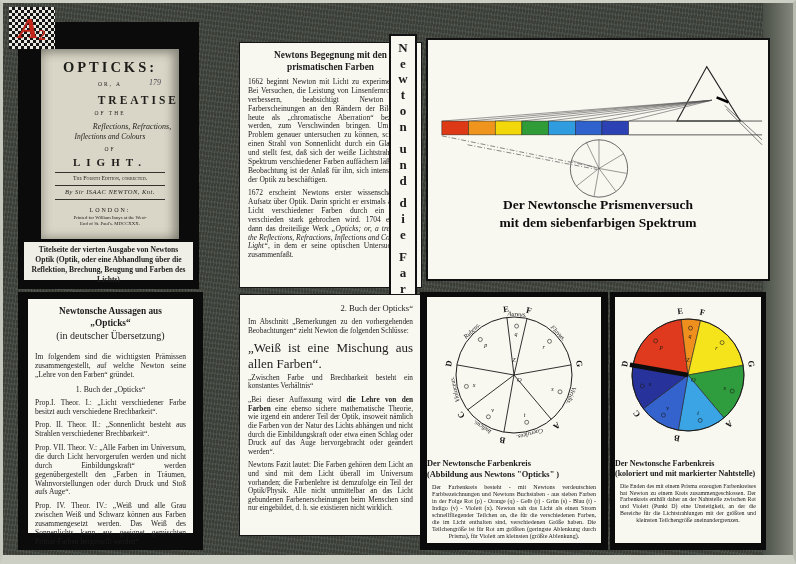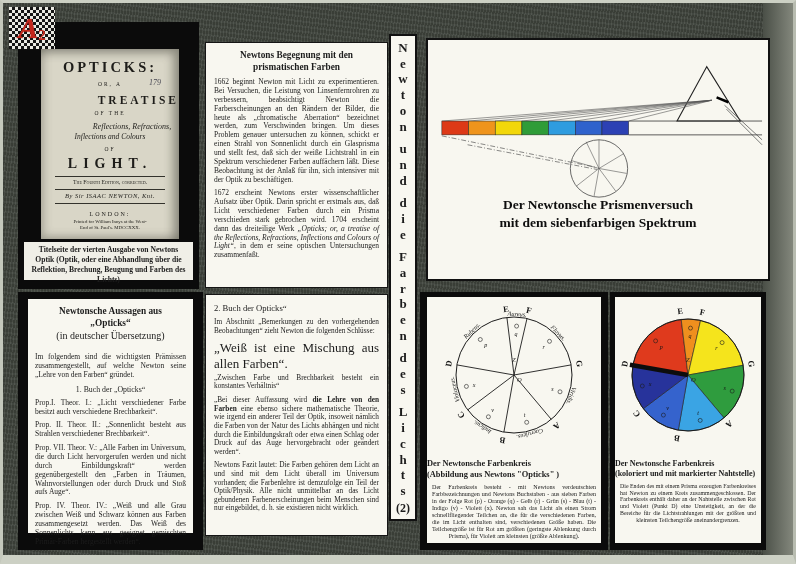--- a/index.html
+++ b/index.html
@@ -17,44 +17,44 @@
     background:linear-gradient(to right,#4a4f47,#83877c);}
   
   .logo{position:absolute;left:6px;top:4px;width:46px;height:42px;z-index:6;
     background:repeating-conic-gradient(#151515 0% 25%, #e9e9e2 0% 50%) 0 0 / 6px 6px;
     display:flex;align-items:center;justify-content:center;}
   .logo-a{font-size:30px;line-height:1;font-weight:bold;font-style:italic;color:#c3271c;text-shadow:0 0 1px #8c1410;}
   .logo-sub{font-size:15px;font-weight:bold;color:#c3271c;align-self:flex-end;margin-bottom:5px;}
   
   .frame{position:absolute;background:#0b0b0b;}
   .panel{position:absolute;background:#f8f7f0;box-sizing:border-box;}
-  .thin-border{border:1.5px solid #151515;}
+  .thin-border{border:1.5px solid #151515;margin-left:34px;}
   
   .scan{position:absolute;left:23px;top:27px;width:138px;height:190px;background:#d9d6c7;
     box-shadow:inset -6px 4px 10px rgba(60,60,50,.45), inset 3px -3px 8px rgba(70,70,60,.3);
     text-align:center;padding-top:10px;box-sizing:border-box;color:#1e1d1a;}
   .tp-main{font-size:14.5px;font-weight:bold;letter-spacing:3px;}
   .tp-ora{font-size:5.5px;letter-spacing:2px;margin-top:5px;position:relative;}
   .tp-hand{position:absolute;right:18px;top:-3px;font-size:8px;font-style:italic;color:#4a4a55;letter-spacing:0;}
   .tp-treatise{font-size:11.5px;font-weight:bold;letter-spacing:3px;margin-top:7px;text-align:right;}
   .tp-ofthe{font-size:5.5px;letter-spacing:2px;margin-top:4px;}
   .tp-it1{font-size:8px;font-style:italic;margin-top:6px;padding-left:44px;}
   .tp-it2{font-size:7.5px;font-style:italic;margin-top:1px;}
   .tp-of{font-size:5.5px;letter-spacing:2px;margin-top:5px;}
-  .tp-light{font-size:14px;font-weight:bold;letter-spacing:6px;margin-top:4px;}
+  .tp-light{font-size:11px;font-weight:bold;letter-spacing:6px;margin-top:4px;}
   .tp-rule{border-top:1px solid #33322c;margin:4px 14px 0 14px;}
   .tp-edition{font-size:5.8px;font-variant:small-caps;margin-top:2px;}
   .tp-author{font-size:6.5px;font-style:italic;margin-top:2px;letter-spacing:.5px;}
   .tp-london{font-size:6px;letter-spacing:2px;margin-top:7px;}
   .tp-imprint{font-size:4.8px;margin-top:2px;line-height:1.3;}
   .book-caption{position:absolute;left:6px;top:220px;width:169px;height:38px;background:#f0efe7;
     font-size:7.6px;font-weight:bold;text-align:center;line-height:1.3;padding:3px 5px;box-sizing:border-box;}
   
   .txt-head{font-size:9.3px;font-weight:bold;text-align:center;line-height:1.25;margin:2px 6px 5px 6px;}
-  .txt-head-reg{font-size:8.6px;text-align:left;margin:2px 0 5px 0;}
+  .txt-head-reg{font-size:8.6px;text-align:right;margin:2px 0 5px 0;}
   .txt-sub{font-size:10px;text-align:center;margin:-4px 0 12px 0;}
   .body-p{font-size:7.5px;line-height:1.18;text-align:justify;margin:0 0 5px 0;}
   .body-p:last-child{margin-bottom:0;}
   .center-line{text-align:center;font-size:7.8px;margin:2px 0 5px 0;}
   
   .strip{border:2px solid #111;display:flex;flex-direction:column;}
   .strip-letters{flex:1;display:flex;flex-direction:column;align-items:center;justify-content:space-evenly;padding-top:2px;}
   .strip-letter{font-size:13px;font-weight:bold;line-height:1;}
   .strip-gap{height:4px;}
   .strip-number{text-align:center;font-size:12px;font-weight:bold;padding:1px 0 3px 0;}

